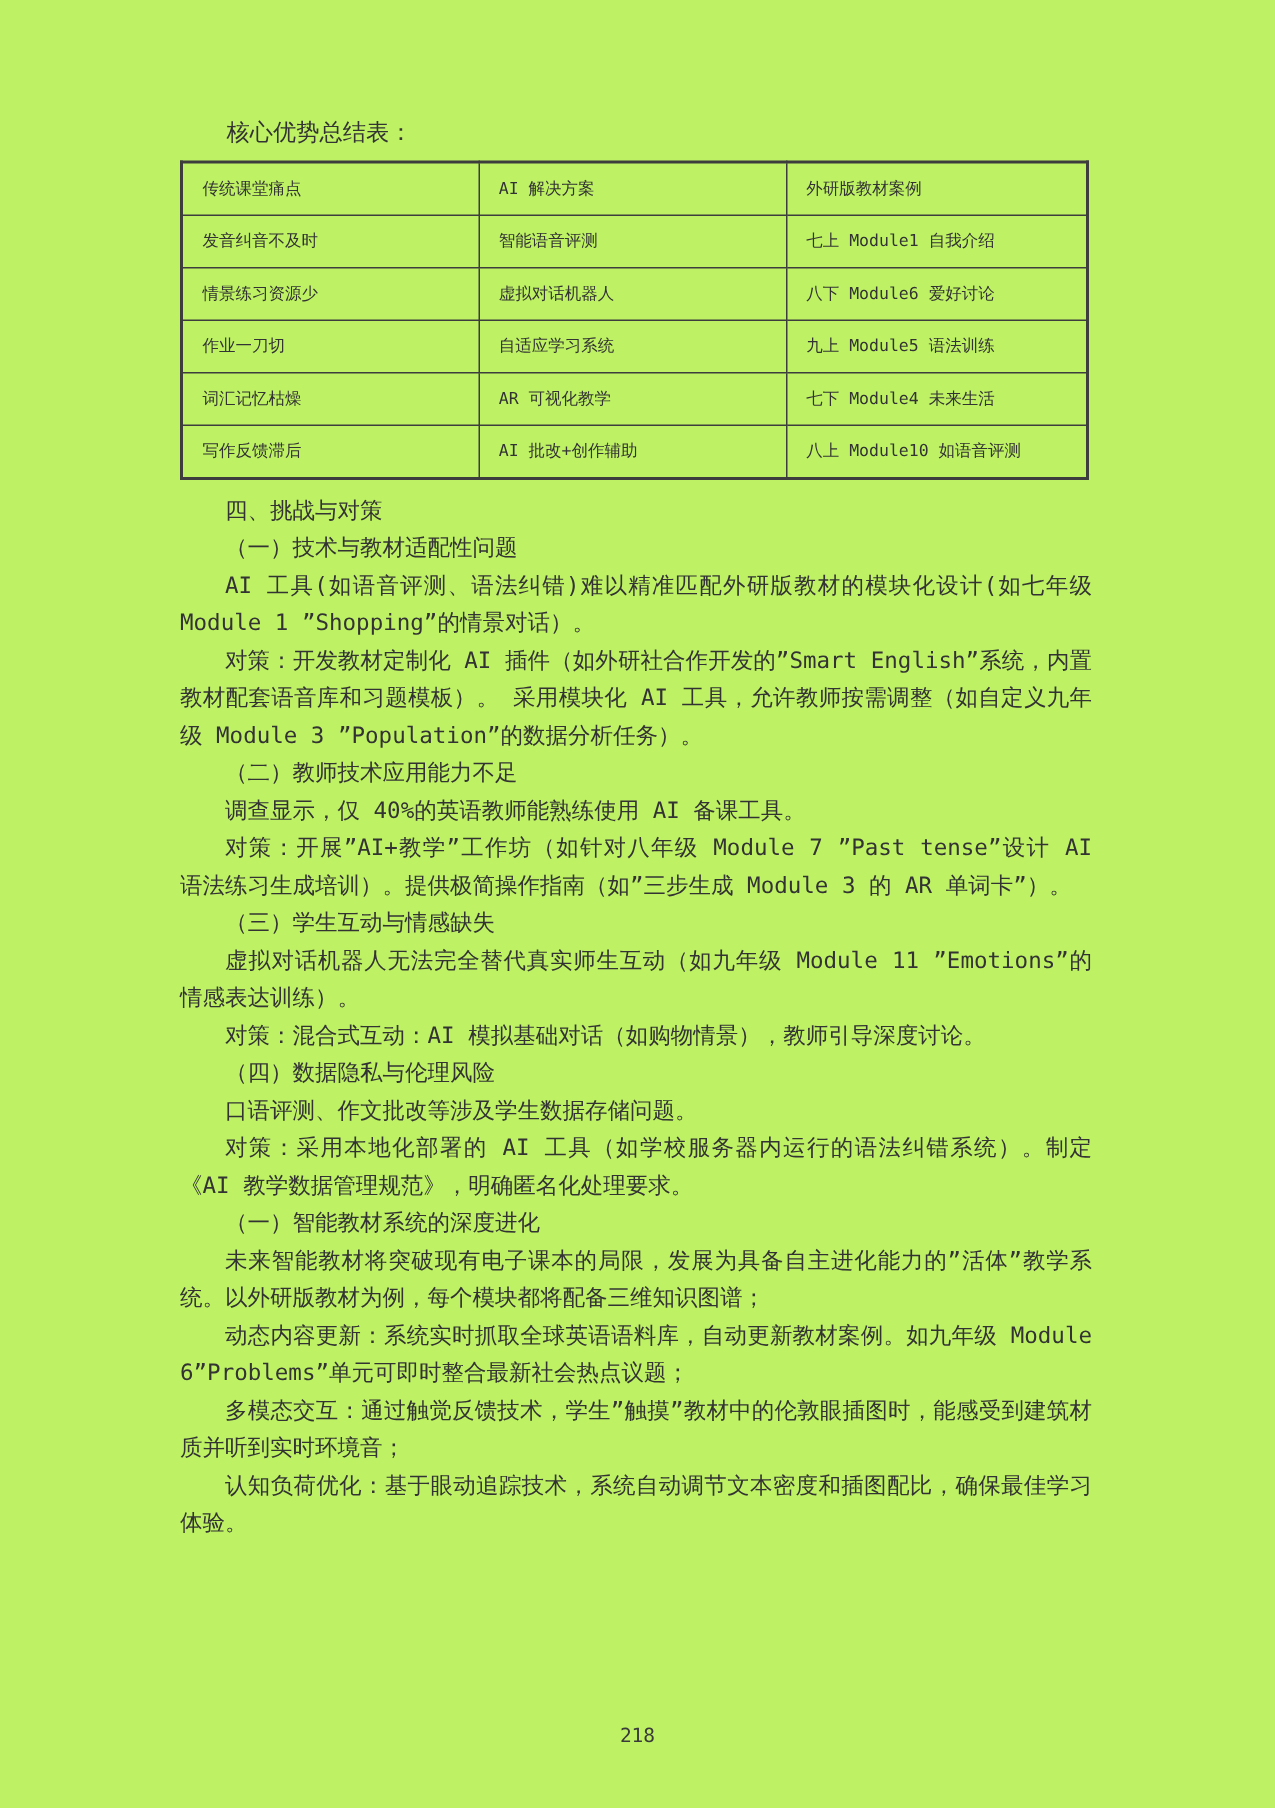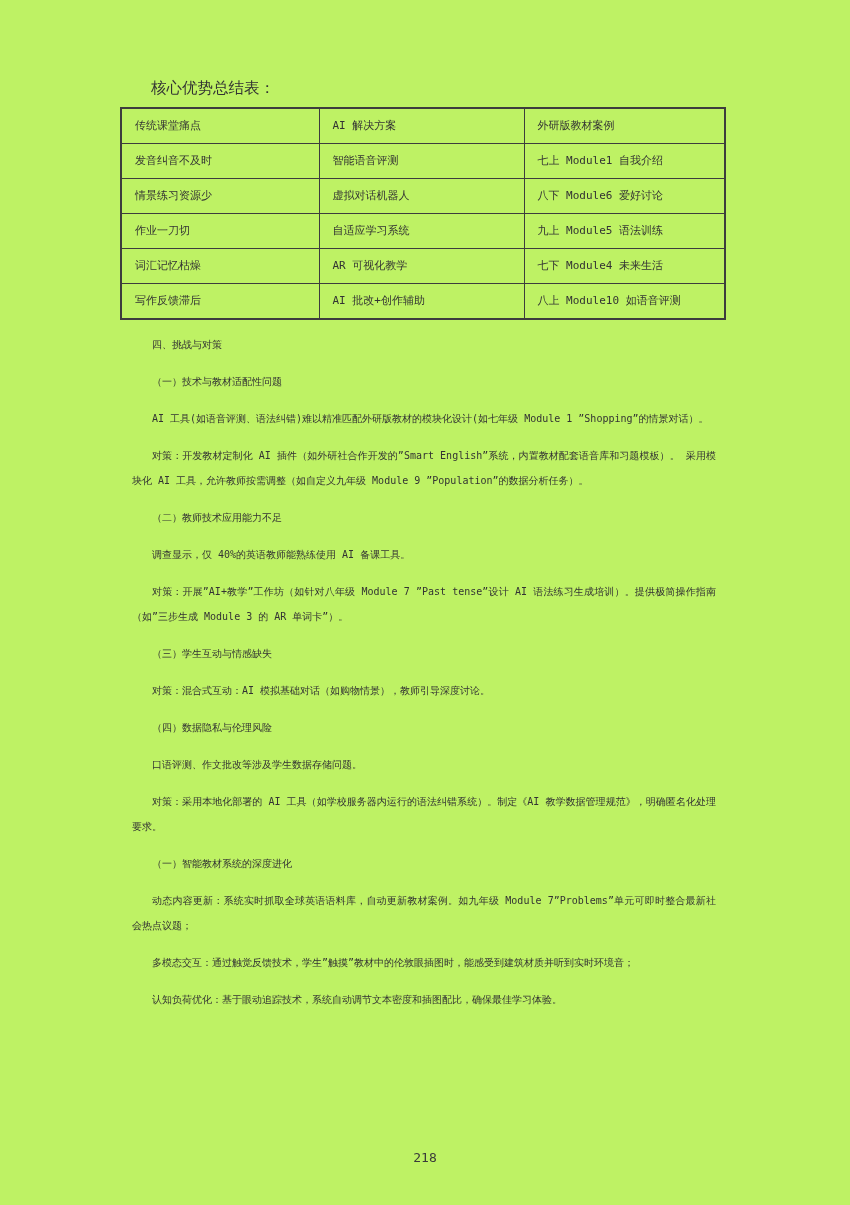--- a/index.html
+++ b/index.html
@@ -44,22 +44,22 @@
     padding: 0 6px 0 13px;
     font-size: 11px;
     line-height: 18px;
     overflow: hidden;
     white-space: nowrap;
   }
   .paragraphs {
     margin-top: 8px;
   }
   .paragraphs p {
-    margin: 12px;
-    font-size: 10px;
+    margin: 0;
+    font-size: 15px;
     line-height: 25px;
     text-indent: 2em;
     text-align: justify;
   }
   .page-number {
     position: absolute;
     top: 1136px;
     left: 0;
     width: 100%;
     text-align: center;
@@ -116,31 +116,33 @@
             <td>AI 批改+创作辅助</td>
             <td>八上 Module10 如语音评测</td>
           </tr>
         </tbody>
     </table>
 
     <div class="paragraphs">
         <p>四、挑战与对策</p>
         <p>（一）技术与教材适配性问题</p>
         <p>AI 工具(如语音评测、语法纠错)难以精准匹配外研版教材的模块化设计(如七年级 Module 1 ”Shopping”的情景对话）。</p>
-        <p>对策：开发教材定制化 AI 插件（如外研社合作开发的”Smart English”系统，内置教材配套语音库和习题模板）。 采用模块化 AI 工具，允许教师按需调整（如自定义九年级 Module 9 ”Population”的数据分析任务）。</p>
+        <p>对策：开发教材定制化 AI 插件（如外研社合作开发的”Smart English”系统，内置教材配套语音库和习题模板）。 采用模块化 AI 工具，允许教师按需调整（如自定义九年级 Module 3 ”Population”的数据分析任务）。</p>
         <p>（二）教师技术应用能力不足</p>
         <p>调查显示，仅 40%的英语教师能熟练使用 AI 备课工具。</p>
         <p>对策：开展”AI+教学”工作坊（如针对八年级 Module 7 ”Past tense”设计 AI 语法练习生成培训）。提供极简操作指南（如”三步生成 Module 3 的 AR 单词卡”）。</p>
         <p>（三）学生互动与情感缺失</p>
+        <p>虚拟对话机器人无法完全替代真实师生互动（如九年级 Module 11 ”Emotions”的情感表达训练）。</p>
         <p>对策：混合式互动：AI 模拟基础对话（如购物情景），教师引导深度讨论。</p>
         <p>（四）数据隐私与伦理风险</p>
         <p>口语评测、作文批改等涉及学生数据存储问题。</p>
         <p>对策：采用本地化部署的 AI 工具（如学校服务器内运行的语法纠错系统）。制定《AI 教学数据管理规范》，明确匿名化处理要求。</p>
         <p>（一）智能教材系统的深度进化</p>
-        <p>动态内容更新：系统实时抓取全球英语语料库，自动更新教材案例。如九年级 Module 7”Problems”单元可即时整合最新社会热点议题；</p>
+        <p>未来智能教材将突破现有电子课本的局限，发展为具备自主进化能力的”活体”教学系统。以外研版教材为例，每个模块都将配备三维知识图谱；</p>
+        <p>动态内容更新：系统实时抓取全球英语语料库，自动更新教材案例。如九年级 Module 6”Problems”单元可即时整合最新社会热点议题；</p>
         <p>多模态交互：通过触觉反馈技术，学生”触摸”教材中的伦敦眼插图时，能感受到建筑材质并听到实时环境音；</p>
         <p>认知负荷优化：基于眼动追踪技术，系统自动调节文本密度和插图配比，确保最佳学习体验。</p>
       </div>
 
   </div>
 
   <div class="page-number">218</div>
 </div>
 
 </body></html>

